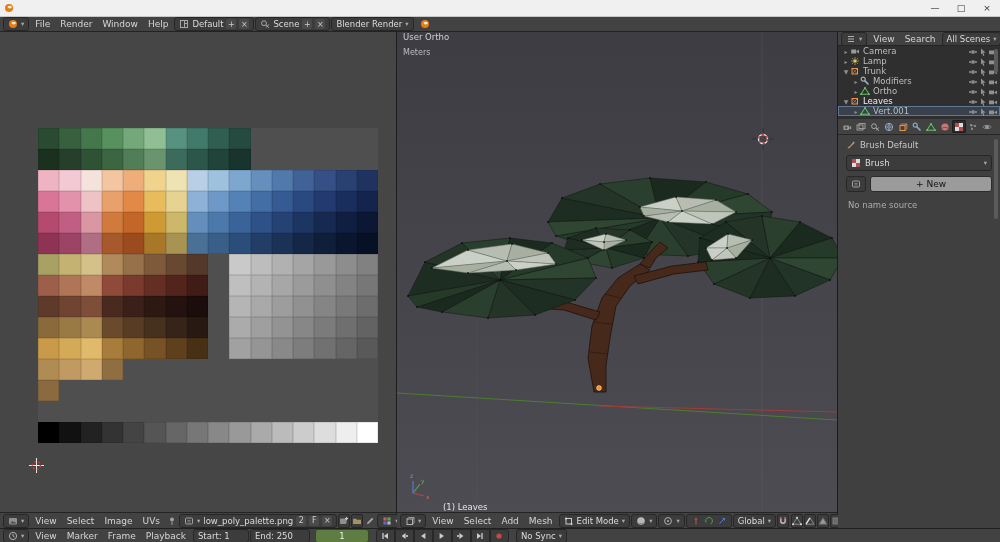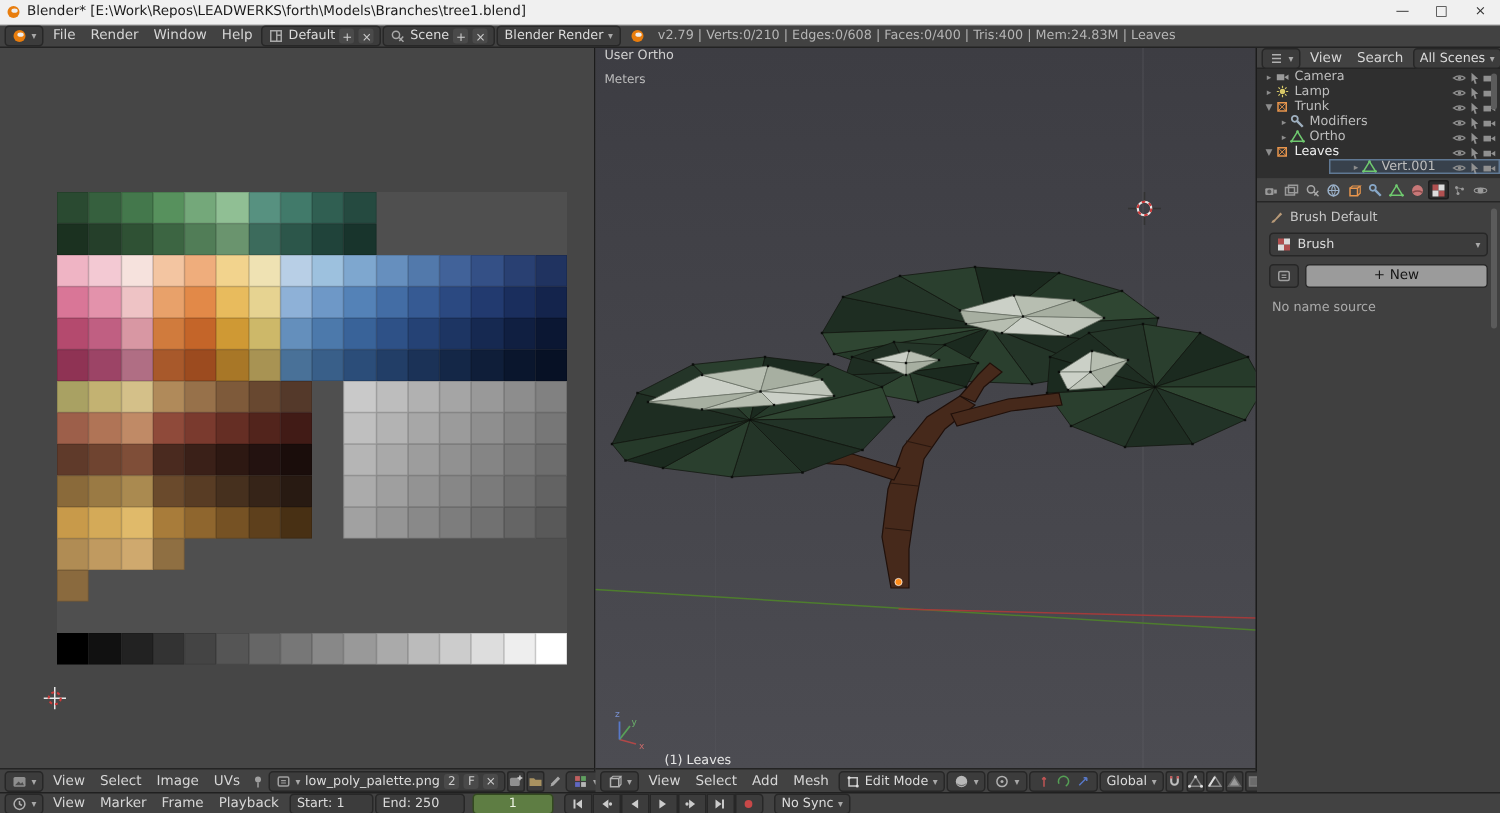--- a/index.html
+++ b/index.html
@@ -76,21 +76,20 @@
 
 <div class="app">
 
   <div class="abs titlebar">
     <span class="ic" style="margin-left:4px">
         <svg width="10" height="10" viewBox="0 0 10 10">
           <circle cx="5" cy="5" r="4" fill="#e87d0d"></circle>
           <ellipse cx="5.7" cy="4.1" rx="2.1" ry="1.4" fill="#eee"></ellipse>
         </svg>
       </span>
-    <span class="title">Blender* [E:\Work\Repos\LEADWERKS\forth\Models\Branches\tree1.blend]</span>
     <div class="winbtns">
       <span class="winbtn">—</span>
       <span class="winbtn">□</span>
       <span class="winbtn">×</span>
     </div>
   </div>
 
   <div class="abs hbar infobar">
     <span class="widget">
       <span class="ic">
@@ -132,21 +131,20 @@
     <span class="widget">
       <span>Blender Render</span>
       <span class="arrow">▾</span>
     </span>
     <span class="ic" style="margin-left:5px">
         <svg width="10" height="10" viewBox="0 0 10 10">
           <circle cx="5" cy="5" r="4" fill="#e87d0d"></circle>
           <ellipse cx="5.7" cy="4.1" rx="2.1" ry="1.4" fill="#eee"></ellipse>
         </svg>
       </span>
-    <span class="stats">v2.79 | Verts:0/210 | Edges:0/608 | Faces:0/400 | Tris:400 | Mem:24.83M | Leaves</span>
   </div>
 
   <div class="abs uv-area">
     <div class="uv-canvas">
       <div class="palette" id="palette-grid">
           <div class="pcell" style="background: rgb(42, 74, 49);"></div>
           <div class="pcell" style="background: rgb(54, 96, 62);"></div>
           <div class="pcell" style="background: rgb(68, 120, 76);"></div>
           <div class="pcell" style="background: rgb(87, 145, 93);"></div>
           <div class="pcell" style="background: rgb(116, 168, 122);"></div>
@@ -942,21 +940,21 @@
               </svg>
             </span>
             <span class="ic">
               <svg width="9" height="9" viewBox="0 0 9 9">
                 <rect x="1" y="3.5" width="5" height="3.8" fill="#909090"></rect>
                 <path d="M6 5.4 L9 3.5 V7.3Z" fill="#909090"></path>
               </svg>
             </span>
           </span>
         </div>
-        <div class="ol-row selected" style="padding-left: 14px; margin-left: 48px;">
+        <div class="ol-row selected" style="padding-left: 14px;">
           <span class="ol-arrow">▸</span>
           <span class="ic">
             <svg width="10" height="10" viewBox="0 0 10 10">
               <path d="M5 1.8 L9 8.2 H1Z" fill="none" stroke="#6fc96f"></path>
               <circle cx="5" cy="1.8" r="0.9" fill="#6fc96f"></circle>
               <circle cx="9" cy="8.2" r="0.9" fill="#6fc96f"></circle>
               <circle cx="1" cy="8.2" r="0.9" fill="#6fc96f"></circle>
             </svg>
           </span>
           <span class="lbl">Vert.001</span>

